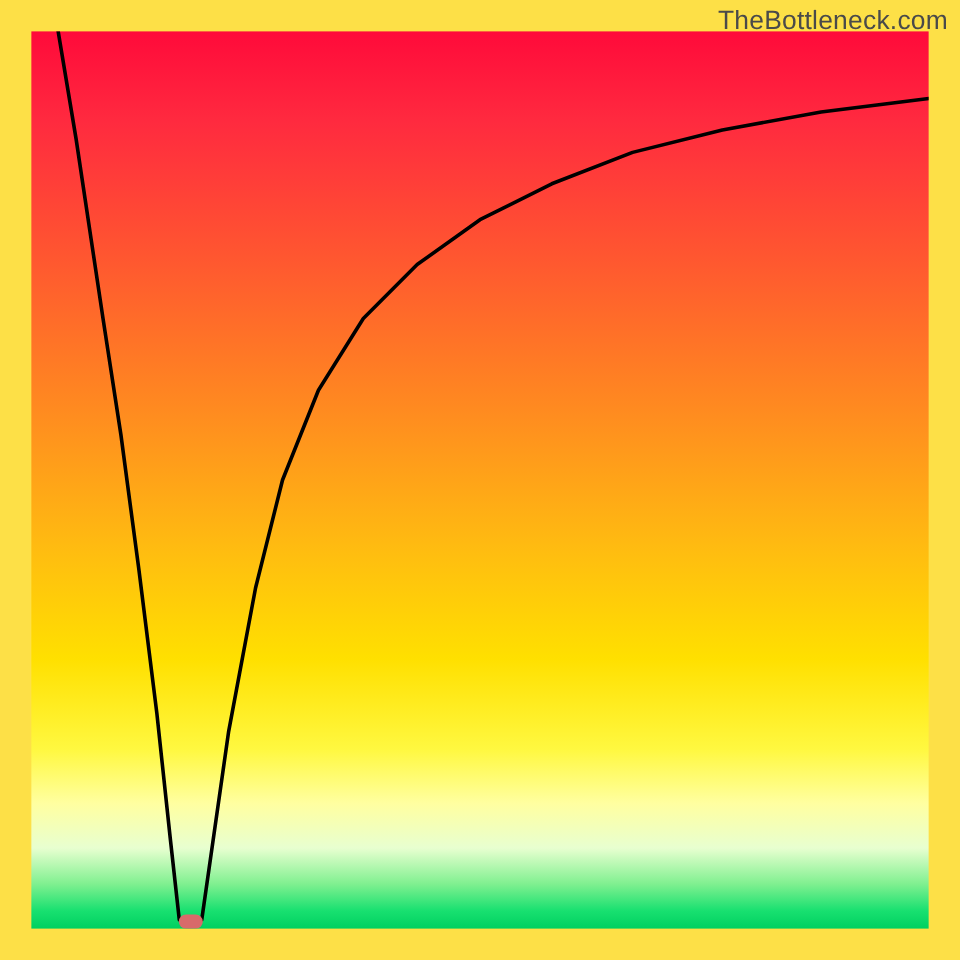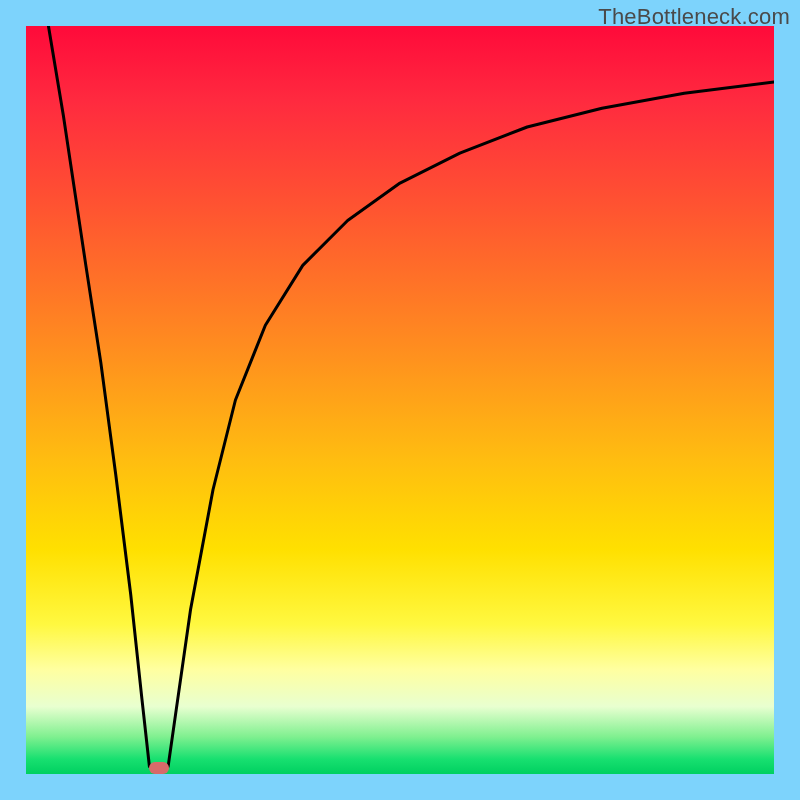--- a/index.html
+++ b/index.html
@@ -7,21 +7,21 @@
     width: 800px;
     height: 800px;
     background: #000;
     position: relative;
     overflow: hidden;
     font-family: Arial, sans-serif;
   }
   .frame {
     position: absolute;
     inset: 0;
-    background: #7dd3fc;
+    background: #fde047;
     padding-left: 24px;
   }
   .plot-area {
     position: absolute;
     left: 26px;
     top: 26px;
     width: 748px;
     height: 748px;
     overflow: hidden;
   }

